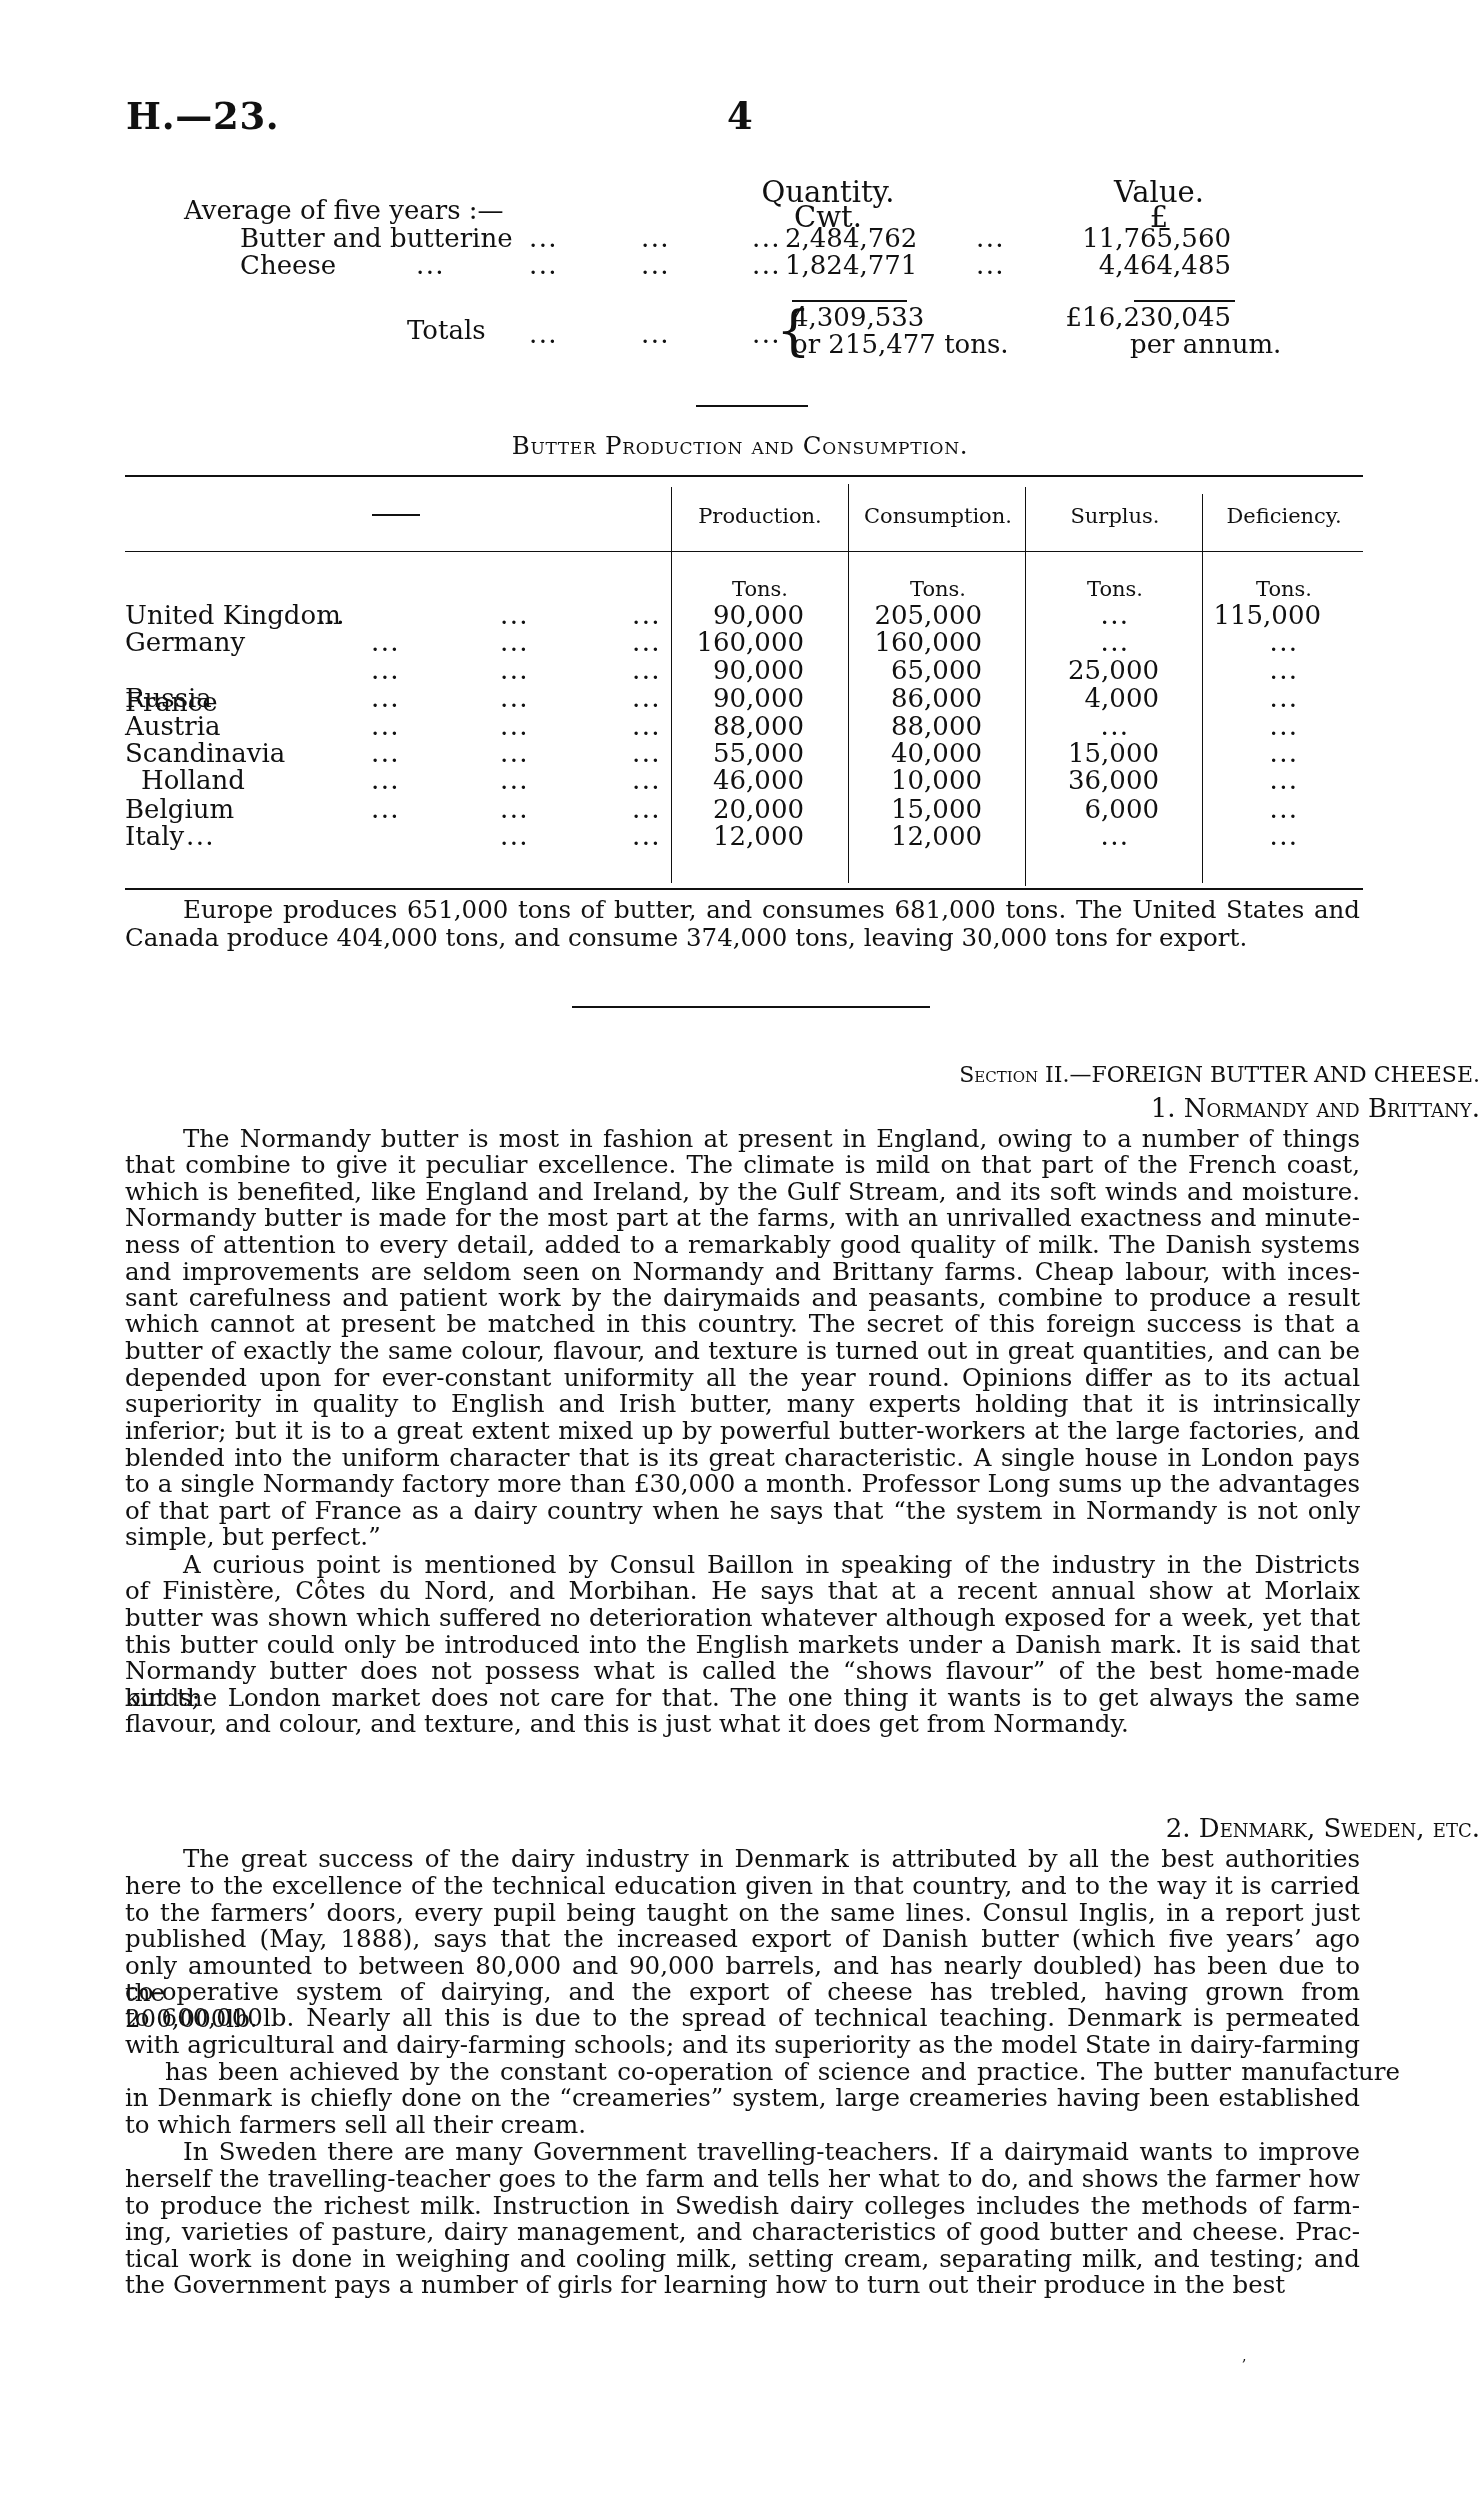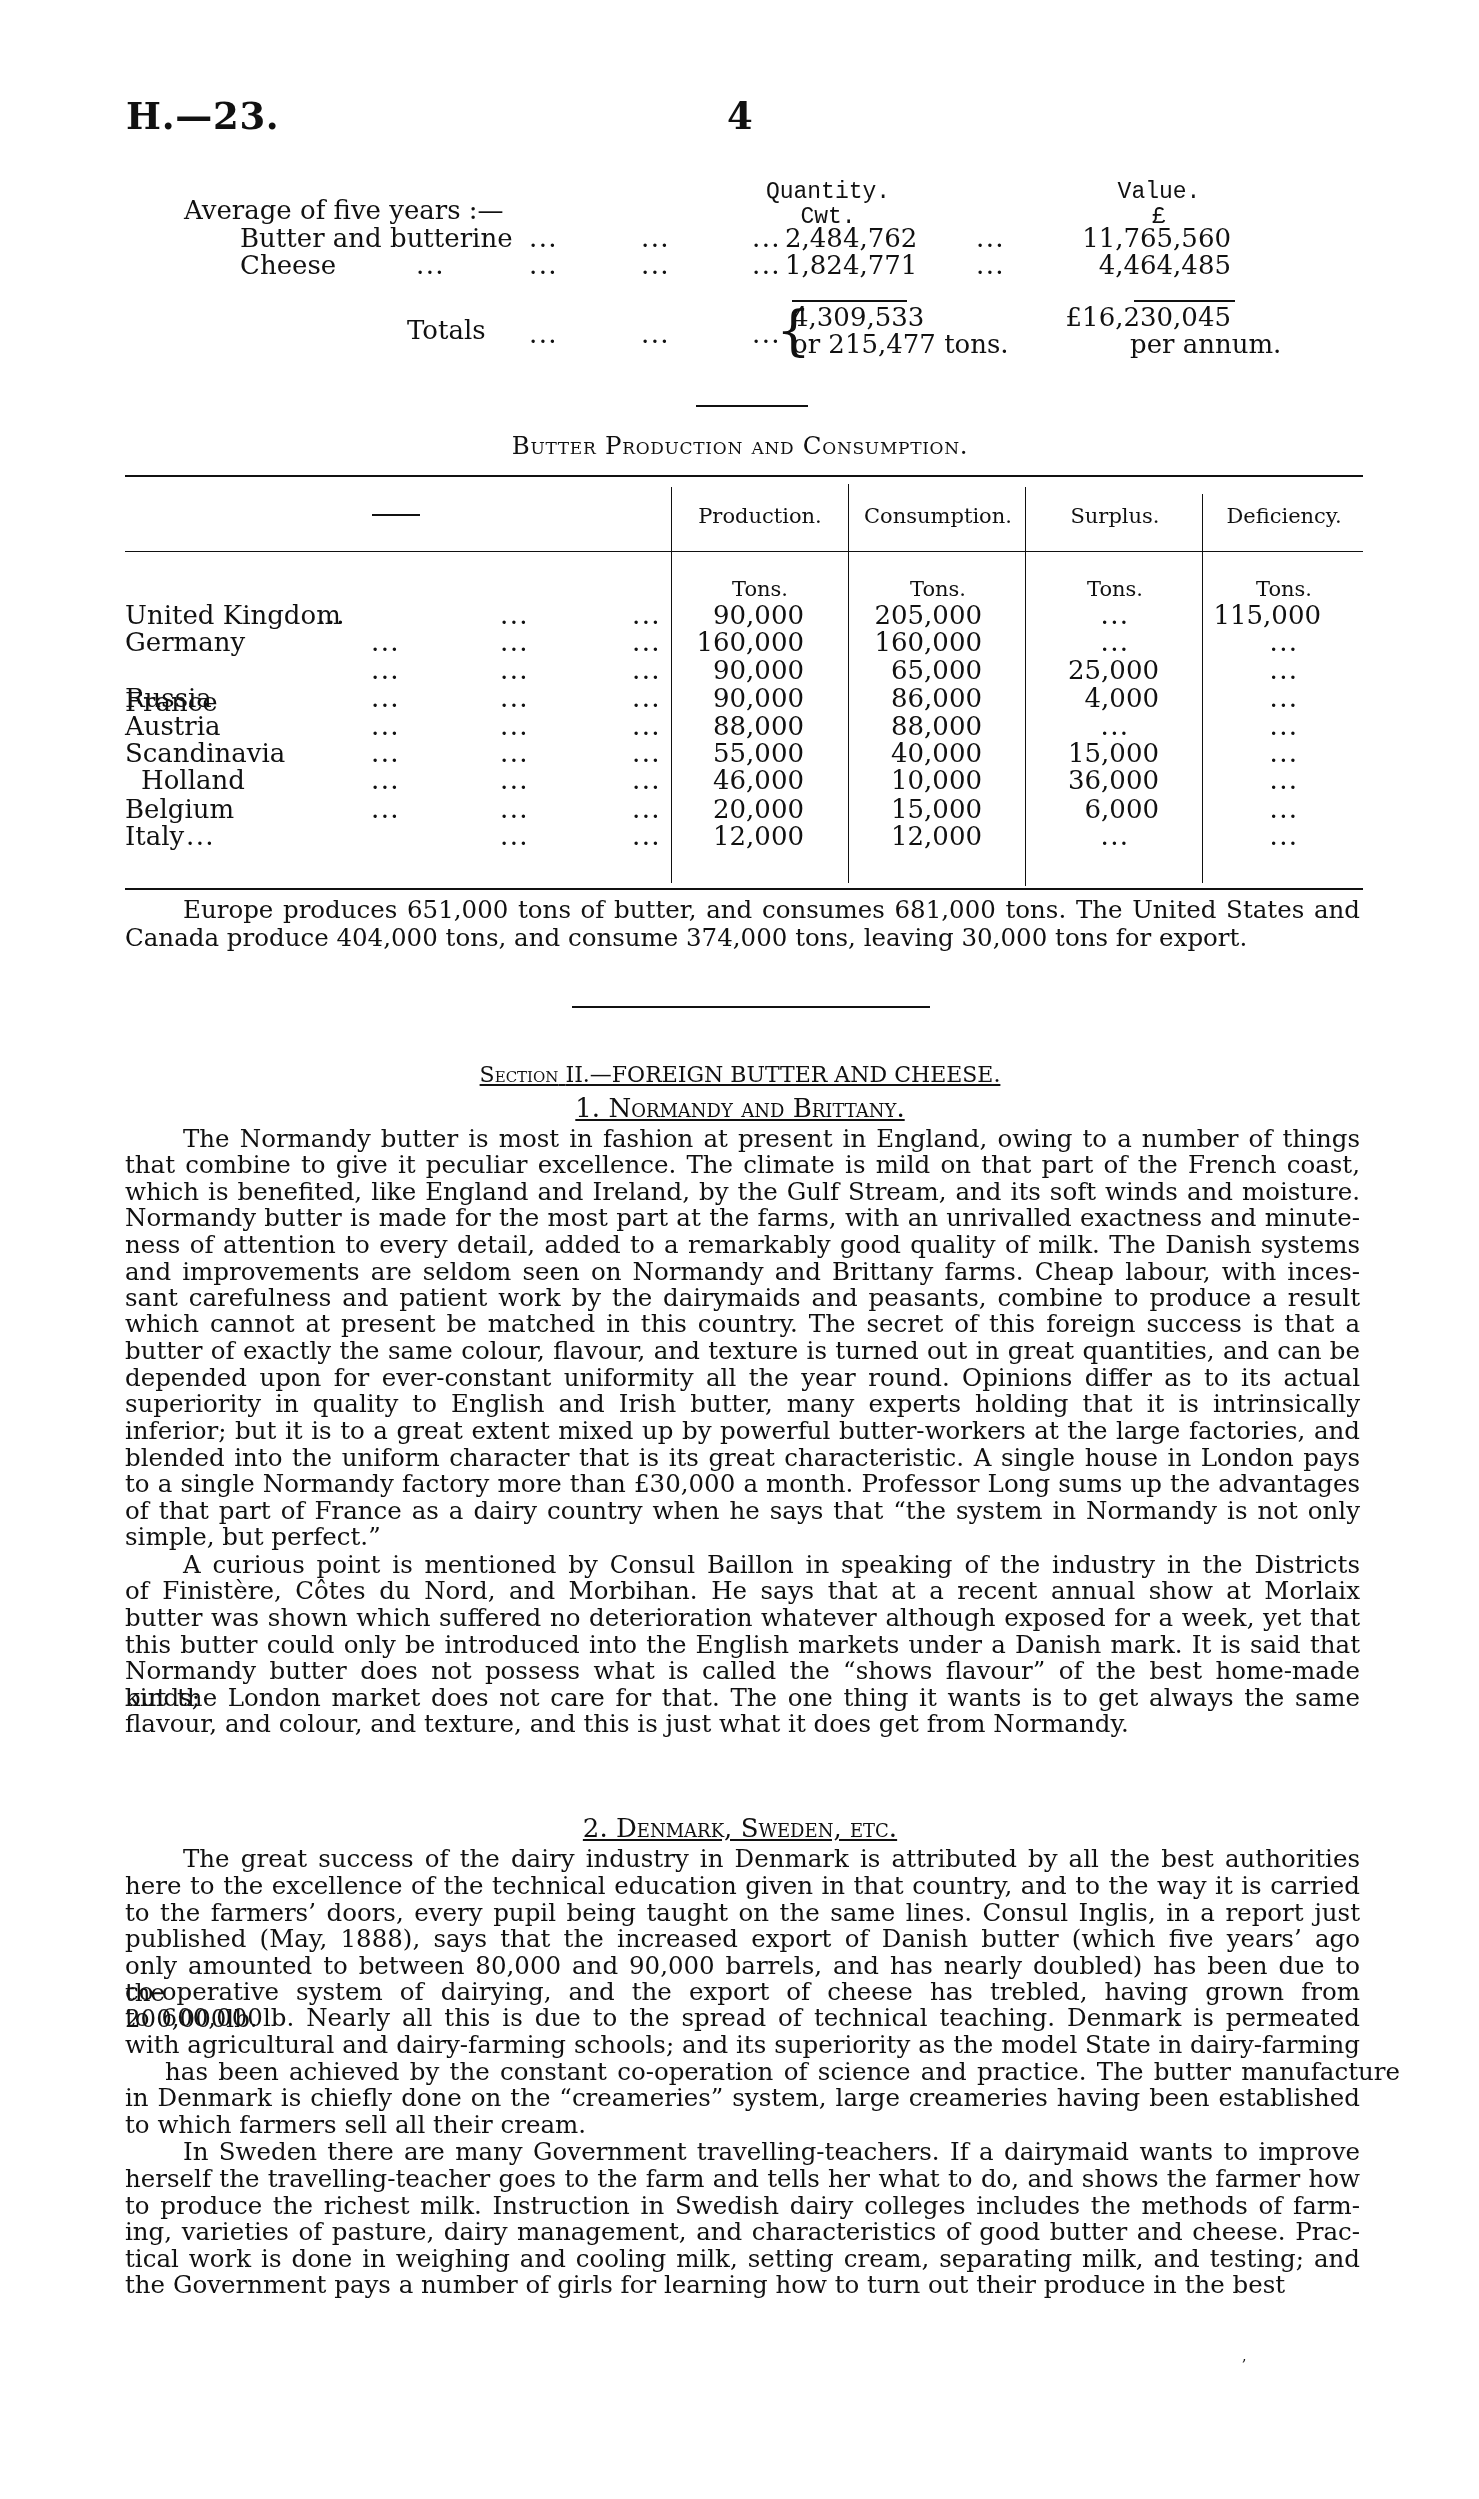--- a/index.html
+++ b/index.html
@@ -3,35 +3,35 @@
 <meta charset="utf-8">
 <style>
   html, body { margin: 0; padding: 0; background: #ffffff; }
   body { width: 1480px; height: 2500px; position: relative; overflow: hidden;
          font-family: "DejaVu Serif", "Liberation Serif", serif; color: #111; }
   .abs { position: absolute; white-space: nowrap; }
   .page-id { left: 126px; top: 95px; font-size: 37px; line-height: 43px; font-weight: bold; letter-spacing: 0.7px; }
   .page-num { left: 727px; top: 95px; font-size: 37px; line-height: 43px; font-weight: bold; }
 
   .t1 { font-size: 26px; line-height: 27px; }
-  .t1-head { font-size: 23px; line-height: 24.5px; text-align: center; font-family: Liberation Mono, monospace; }
+  .t1-head { font-size: 29px; line-height: 24.5px; text-align: center; }
   .dots { letter-spacing: 1.4px; }
   .rule { position: absolute; background: #111; }
 
   .caption { font-size: 24.5px; line-height: 29px; font-variant: small-caps; letter-spacing: 0.7px; }
   .th { font-size: 21px; line-height: 24.5px; text-align: center; }
   .td-num { font-size: 26px; line-height: 27px; text-align: center; }
   .vline { position: absolute; width: 1.4px; background: #111; }
 
   .body-line { position: absolute; left: 125px; width: 1235px; font-size: 24.5px; line-height: 27px;
                text-align: justify; text-align-last: justify; white-space: normal; }
   .body-line.last { text-align-last: left; }
   .body-line.indent { text-indent: 58px; }
   .sc { font-variant: small-caps; }
-  .center { text-align: center; text-decoration: underline; }
+  .center { text-align: right; }
 </style>
 </head>
 <body>
 
 <div class="abs page-id">H.—23.</div>
 <div class="abs page-num">4</div>
 
 <div>
   <div class="abs t1-head" style="left:749px; top:180px; width:158px;">
     <div>Quantity.</div>

